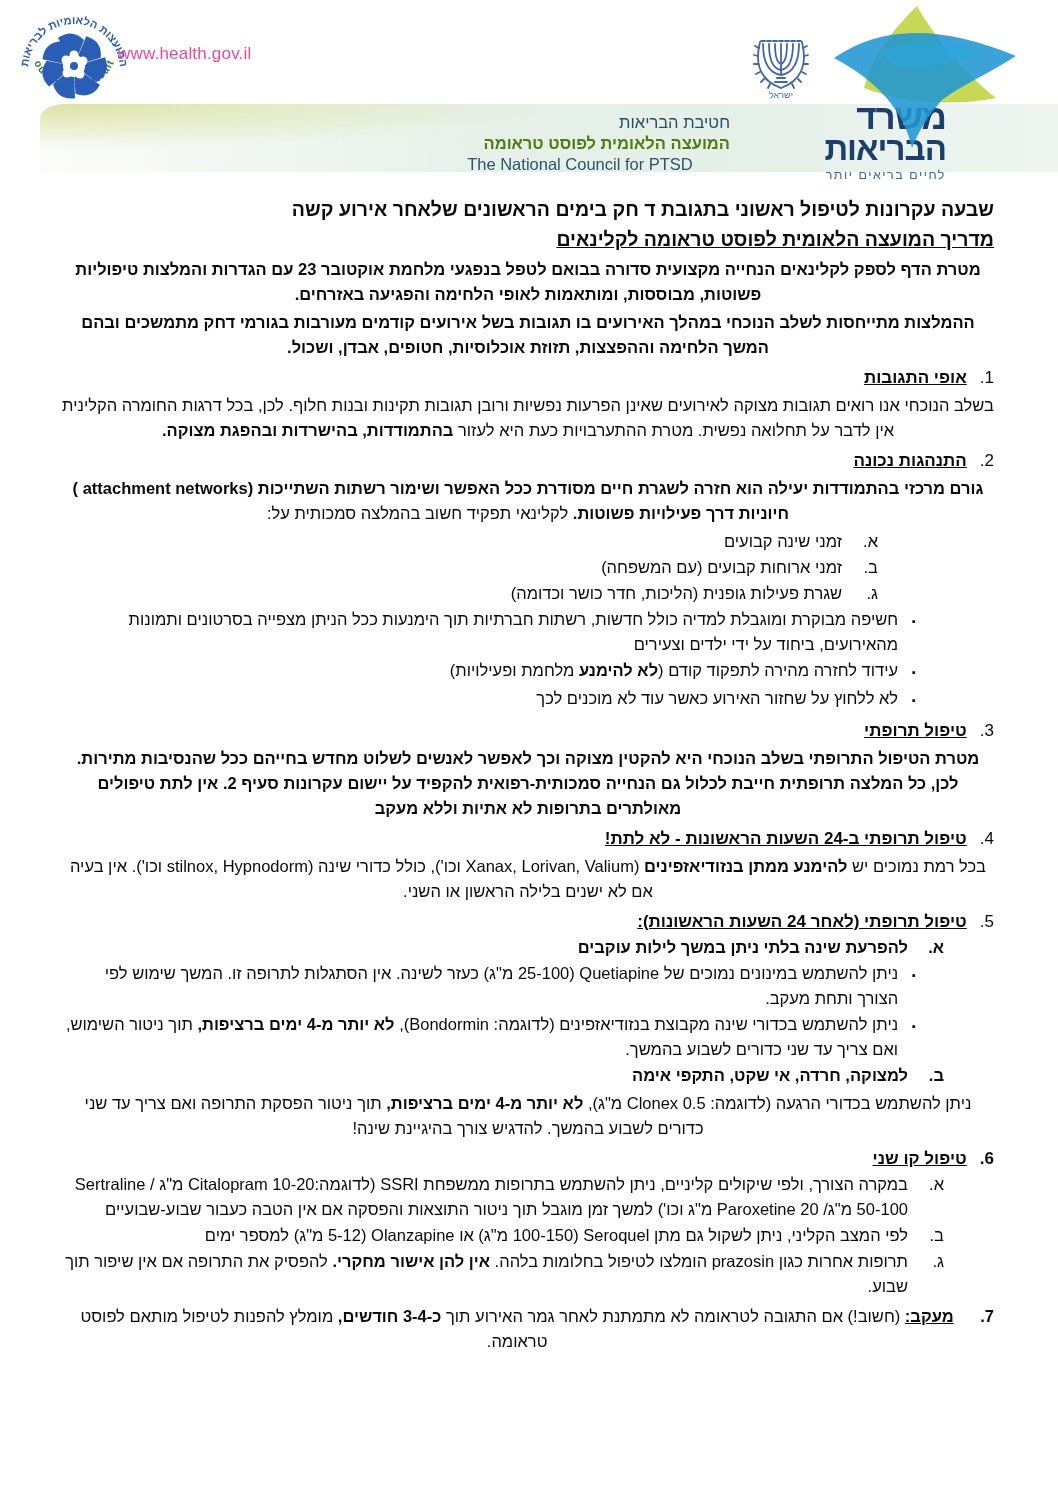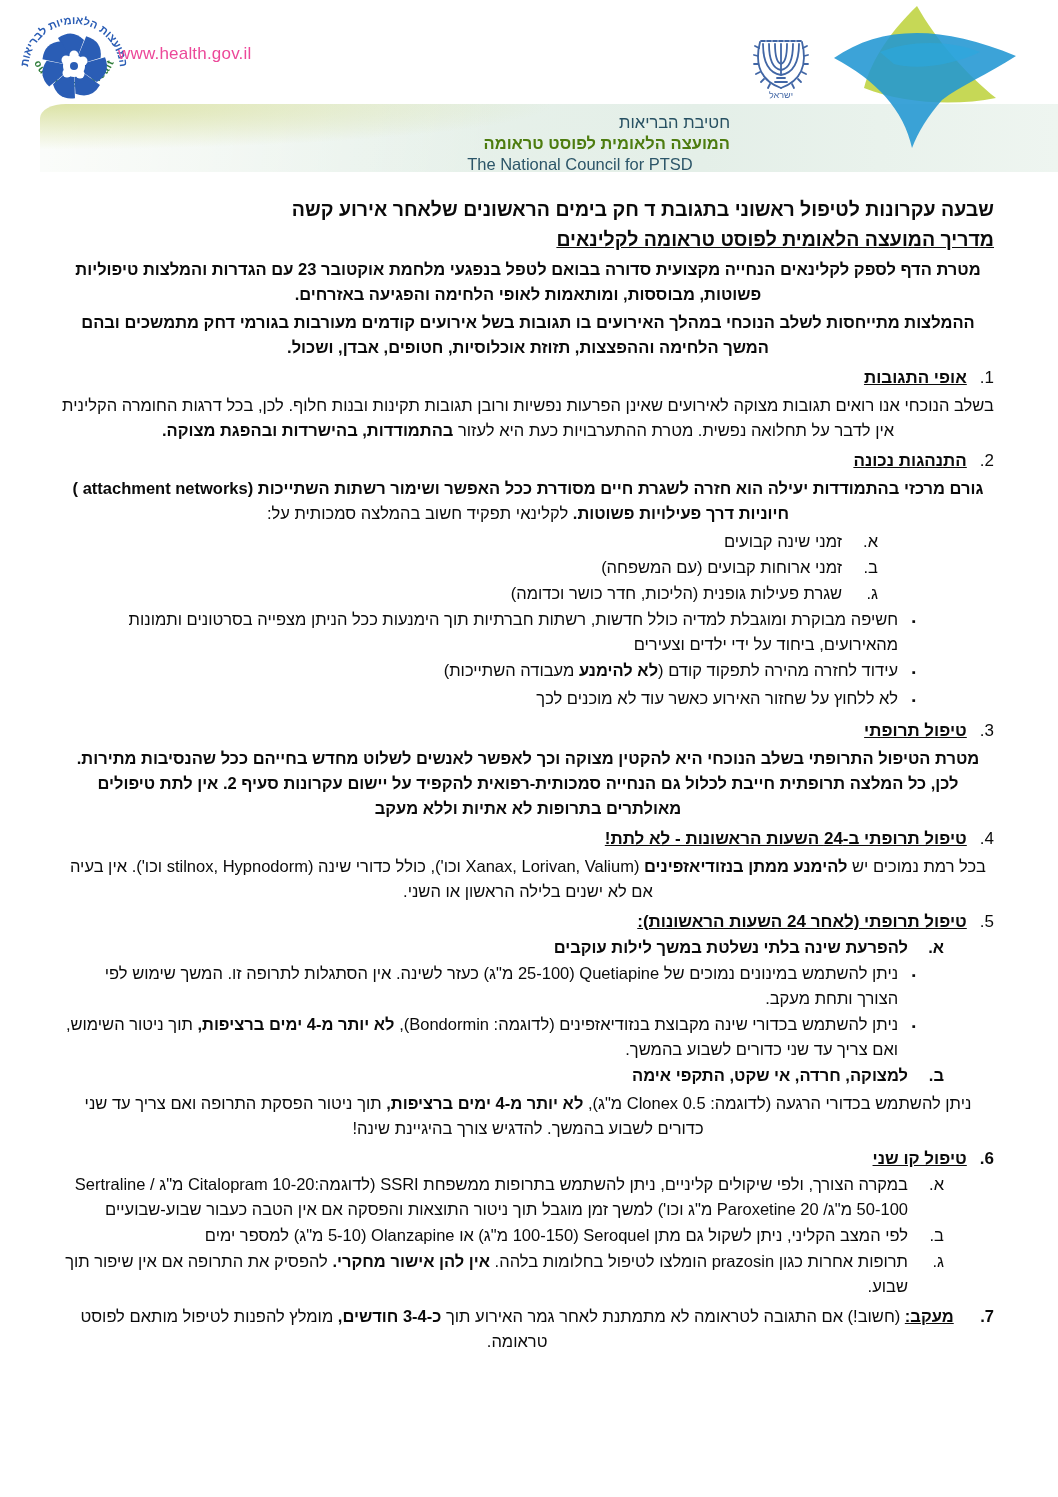--- a/index.html
+++ b/index.html
@@ -105,20 +105,25 @@
         <path d="M30,16 V46"></path>
         <path d="M24,16 Q24,34 30,36 M36,16 Q36,34 30,36"></path>
         <path d="M18,16 Q18,40 30,42 M42,16 Q42,40 30,42"></path>
         <path d="M12,16 Q12,44 30,47 M48,16 Q48,44 30,47"></path>
         <path d="M10,13 h4 M16,13 h4 M22,13 h4 M28,13 h4 M34,13 h4 M40,13 h4 M46,13 h4"></path>
         <path d="M26,50 h8 M24,54 h12"></path>
       </g>
       <text x="30" y="70" text-anchor="middle" font-size="9" fill="#4166a5" font-family="Liberation Sans, DejaVu Sans, sans-serif">ישראל</text>
     </svg>
 
+    <div class="moh-block">
+      <div class="moh-name1">משרד</div>
+      <div class="moh-name2">הבריאות</div>
+      <div class="moh-tagline">לחיים בריאים יותר</div>
+    </div>
 
     <svg class="swoosh" viewBox="0 0 210 158">
       <path d="M97,6 C72,30 52,58 44,88 C84,104 136,106 176,98 C146,74 116,40 97,6 Z" fill="#c3d64d" opacity="0.95"></path>
       <path d="M14,58 C60,26 120,24 196,56 C168,74 140,86 122,100 C108,116 98,132 92,148 C84,110 56,80 14,58 Z" fill="#2196d3" opacity="0.88"></path>
       <path d="M60,52 C90,40 130,40 160,52 C130,66 96,70 74,64 Z" fill="#29a8df" opacity="0.6"></path>
     </svg>
   </div>
 
   <div class="content">
       <div class="title">שבעה עקרונות לטיפול ראשוני בתגובת ד חק בימים הראשונים שלאחר אירוע קשה</div>
@@ -146,21 +151,21 @@
       <div class="letter l-ind1">
         <span class="marker">ג.</span>
         <span class="lcontent"><span class="">שגרת פעילות גופנית (הליכות, חדר כושר וכדומה)</span></span>
       </div>
       <div class="bullet">
         <span class="bmark">▪</span>
         <span class="bcontent"><span class="">חשיפה מבוקרת ומוגבלת למדיה כולל חדשות, רשתות חברתיות תוך הימנעות ככל הניתן מצפייה בסרטונים ותמונות מהאירועים, ביחוד על ידי ילדים וצעירים</span></span>
       </div>
       <div class="bullet">
         <span class="bmark">▪</span>
-        <span class="bcontent"><span class="">עידוד לחזרה מהירה לתפקוד קודם (</span><span class="b ">לא להימנע</span><span class=""> מעבודה השתייכות)</span></span>
+        <span class="bcontent"><span class="">עידוד לחזרה מהירה לתפקוד קודם (</span><span class="b ">לא להימנע</span><span class=""> מלחמת ופעילויות)</span></span>
       </div>
       <div class="bullet">
         <span class="bmark">▪</span>
         <span class="bcontent"><span class="">לא ללחוץ על שחזור האירוע כאשר עוד לא מוכנים לכך</span></span>
       </div>
       <div class="sec">
         <span class="num">3.</span>
         <span class="sectitle">טיפול תרופתי</span>
       </div>
       <div class="para"><span class="b ">מטרת הטיפול התרופתי בשלב הנוכחי היא להקטין מצוקה וכך לאפשר לאנשים לשלוט מחדש בחייהם ככל שהנסיבות מתירות. לכן, כל המלצה תרופתית חייבת לכלול גם הנחייה סמכותית-רפואית להקפיד על יישום עקרונות סעיף 2. אין לתת טיפולים מאולתרים בתרופות לא אתיות וללא מעקב</span></div>
@@ -168,21 +173,21 @@
         <span class="num">4.</span>
         <span class="sectitle">טיפול תרופתי ב-24 השעות הראשונות - לא לתת!</span>
       </div>
       <div class="para"><span class="">בכל רמת נמוכים יש </span><span class="b ">להימנע ממתן בנזודיאזפינים</span><span class=""> (Xanax, Lorivan, Valium וכו'), כולל כדורי שינה (stilnox, Hypnodorm וכו'). אין בעיה אם לא ישנים בלילה הראשון או השני.</span></div>
       <div class="sec">
         <span class="num">5.</span>
         <span class="sectitle">טיפול תרופתי (לאחר 24 השעות הראשונות):</span>
       </div>
       <div class="letter l-ind2">
         <span class="marker b">א.</span>
-        <span class="lcontent"><span class="b ">להפרעת שינה בלתי נשלטת במשך לילות עוקבים</span></span>
+        <span class="lcontent"><span class="b ">להפרעת שינה בלתי ניתן במשך לילות עוקבים</span></span>
       </div>
       <div class="bullet">
         <span class="bmark">▪</span>
         <span class="bcontent"><span class="">ניתן להשתמש במינונים נמוכים של Quetiapine (25-100 מ"ג) כעזר לשינה. אין הסתגלות לתרופה זו. המשך שימוש לפי הצורך ותחת מעקב.</span></span>
       </div>
       <div class="bullet">
         <span class="bmark">▪</span>
         <span class="bcontent"><span class="">ניתן להשתמש בכדורי שינה מקבוצת בנזודיאזפינים (לדוגמה: Bondormin), </span><span class="b ">לא יותר מ-4 ימים ברציפות,</span><span class=""> תוך ניטור השימוש, ואם צריך עד שני כדורים לשבוע בהמשך.</span></span>
       </div>
       <div class="letter l-ind2">
@@ -193,21 +198,21 @@
       <div class="sec">
         <span class="num b">6.</span>
         <span class="sectitle">טיפול קו שני</span>
       </div>
       <div class="letter l-ind2">
         <span class="marker">א.</span>
         <span class="lcontent"><span class="">במקרה הצורך, ולפי שיקולים קליניים, ניתן להשתמש בתרופות ממשפחת SSRI (לדוגמה:Citalopram 10-20 מ"ג / Sertraline 50-100 מ"ג/ Paroxetine 20 מ"ג וכו') למשך זמן מוגבל תוך ניטור התוצאות והפסקה אם אין הטבה כעבור שבוע-שבועיים</span></span>
       </div>
       <div class="letter l-ind2">
         <span class="marker">ב.</span>
-        <span class="lcontent"><span class="">לפי המצב הקליני, ניתן לשקול גם מתן Seroquel (100-150 מ"ג) או Olanzapine (5-10 מ"ג) למספר ימים</span></span>
+        <span class="lcontent"><span class="">לפי המצב הקליני, ניתן לשקול גם מתן Seroquel (100-150 מ"ג) או Olanzapine (5-12 מ"ג) למספר ימים</span></span>
       </div>
       <div class="letter l-ind2">
         <span class="marker">ג.</span>
         <span class="lcontent"><span class="">תרופות אחרות כגון prazosin הומלצו לטיפול בחלומות בלהה. </span><span class="b ">אין להן אישור מחקרי.</span><span class=""> להפסיק את התרופה אם אין שיפור תוך שבוע.</span></span>
       </div>
       <div class="secp">
         <span class="num">7.</span>
         <span class="pcontent"><span class="b u">מעקב:</span><span class=""> (חשוב!) אם התגובה לטראומה לא מתמתנת לאחר גמר האירוע תוך </span><span class="b ">כ-3-4 חודשים,</span><span class=""> מומלץ להפנות לטיפול מותאם לפוסט טראומה.</span></span>
       </div>
     </div>

